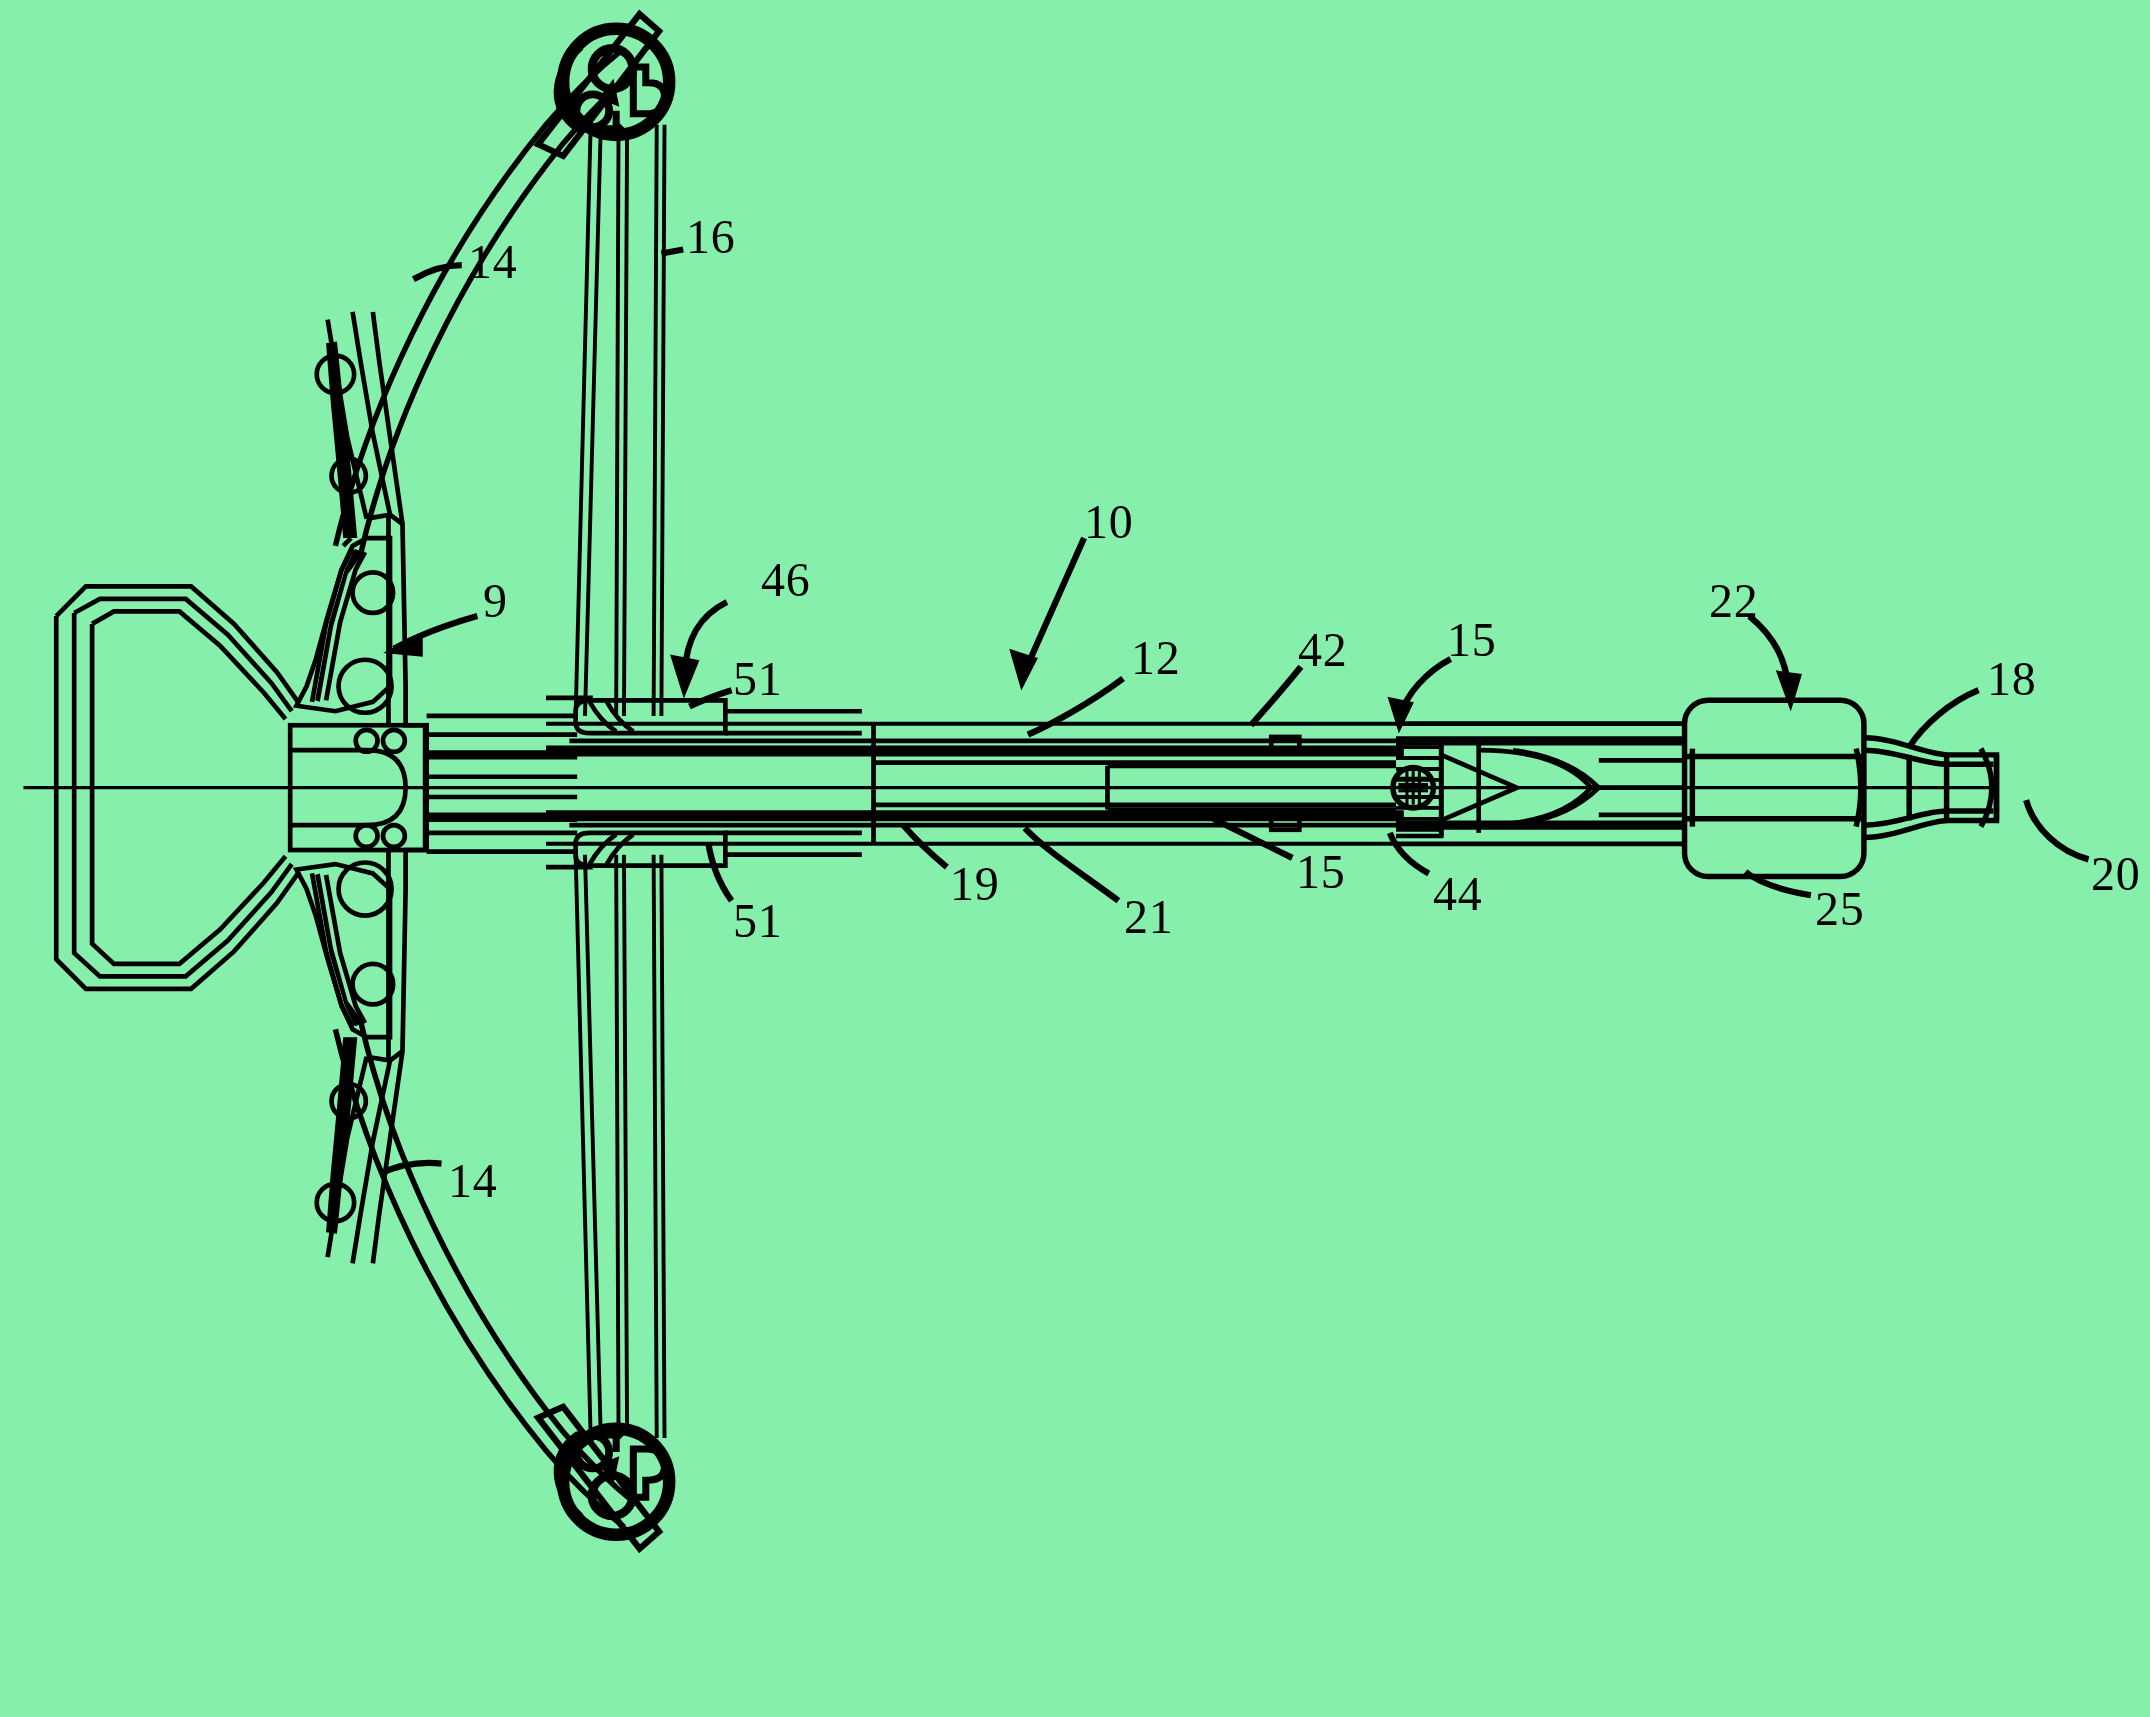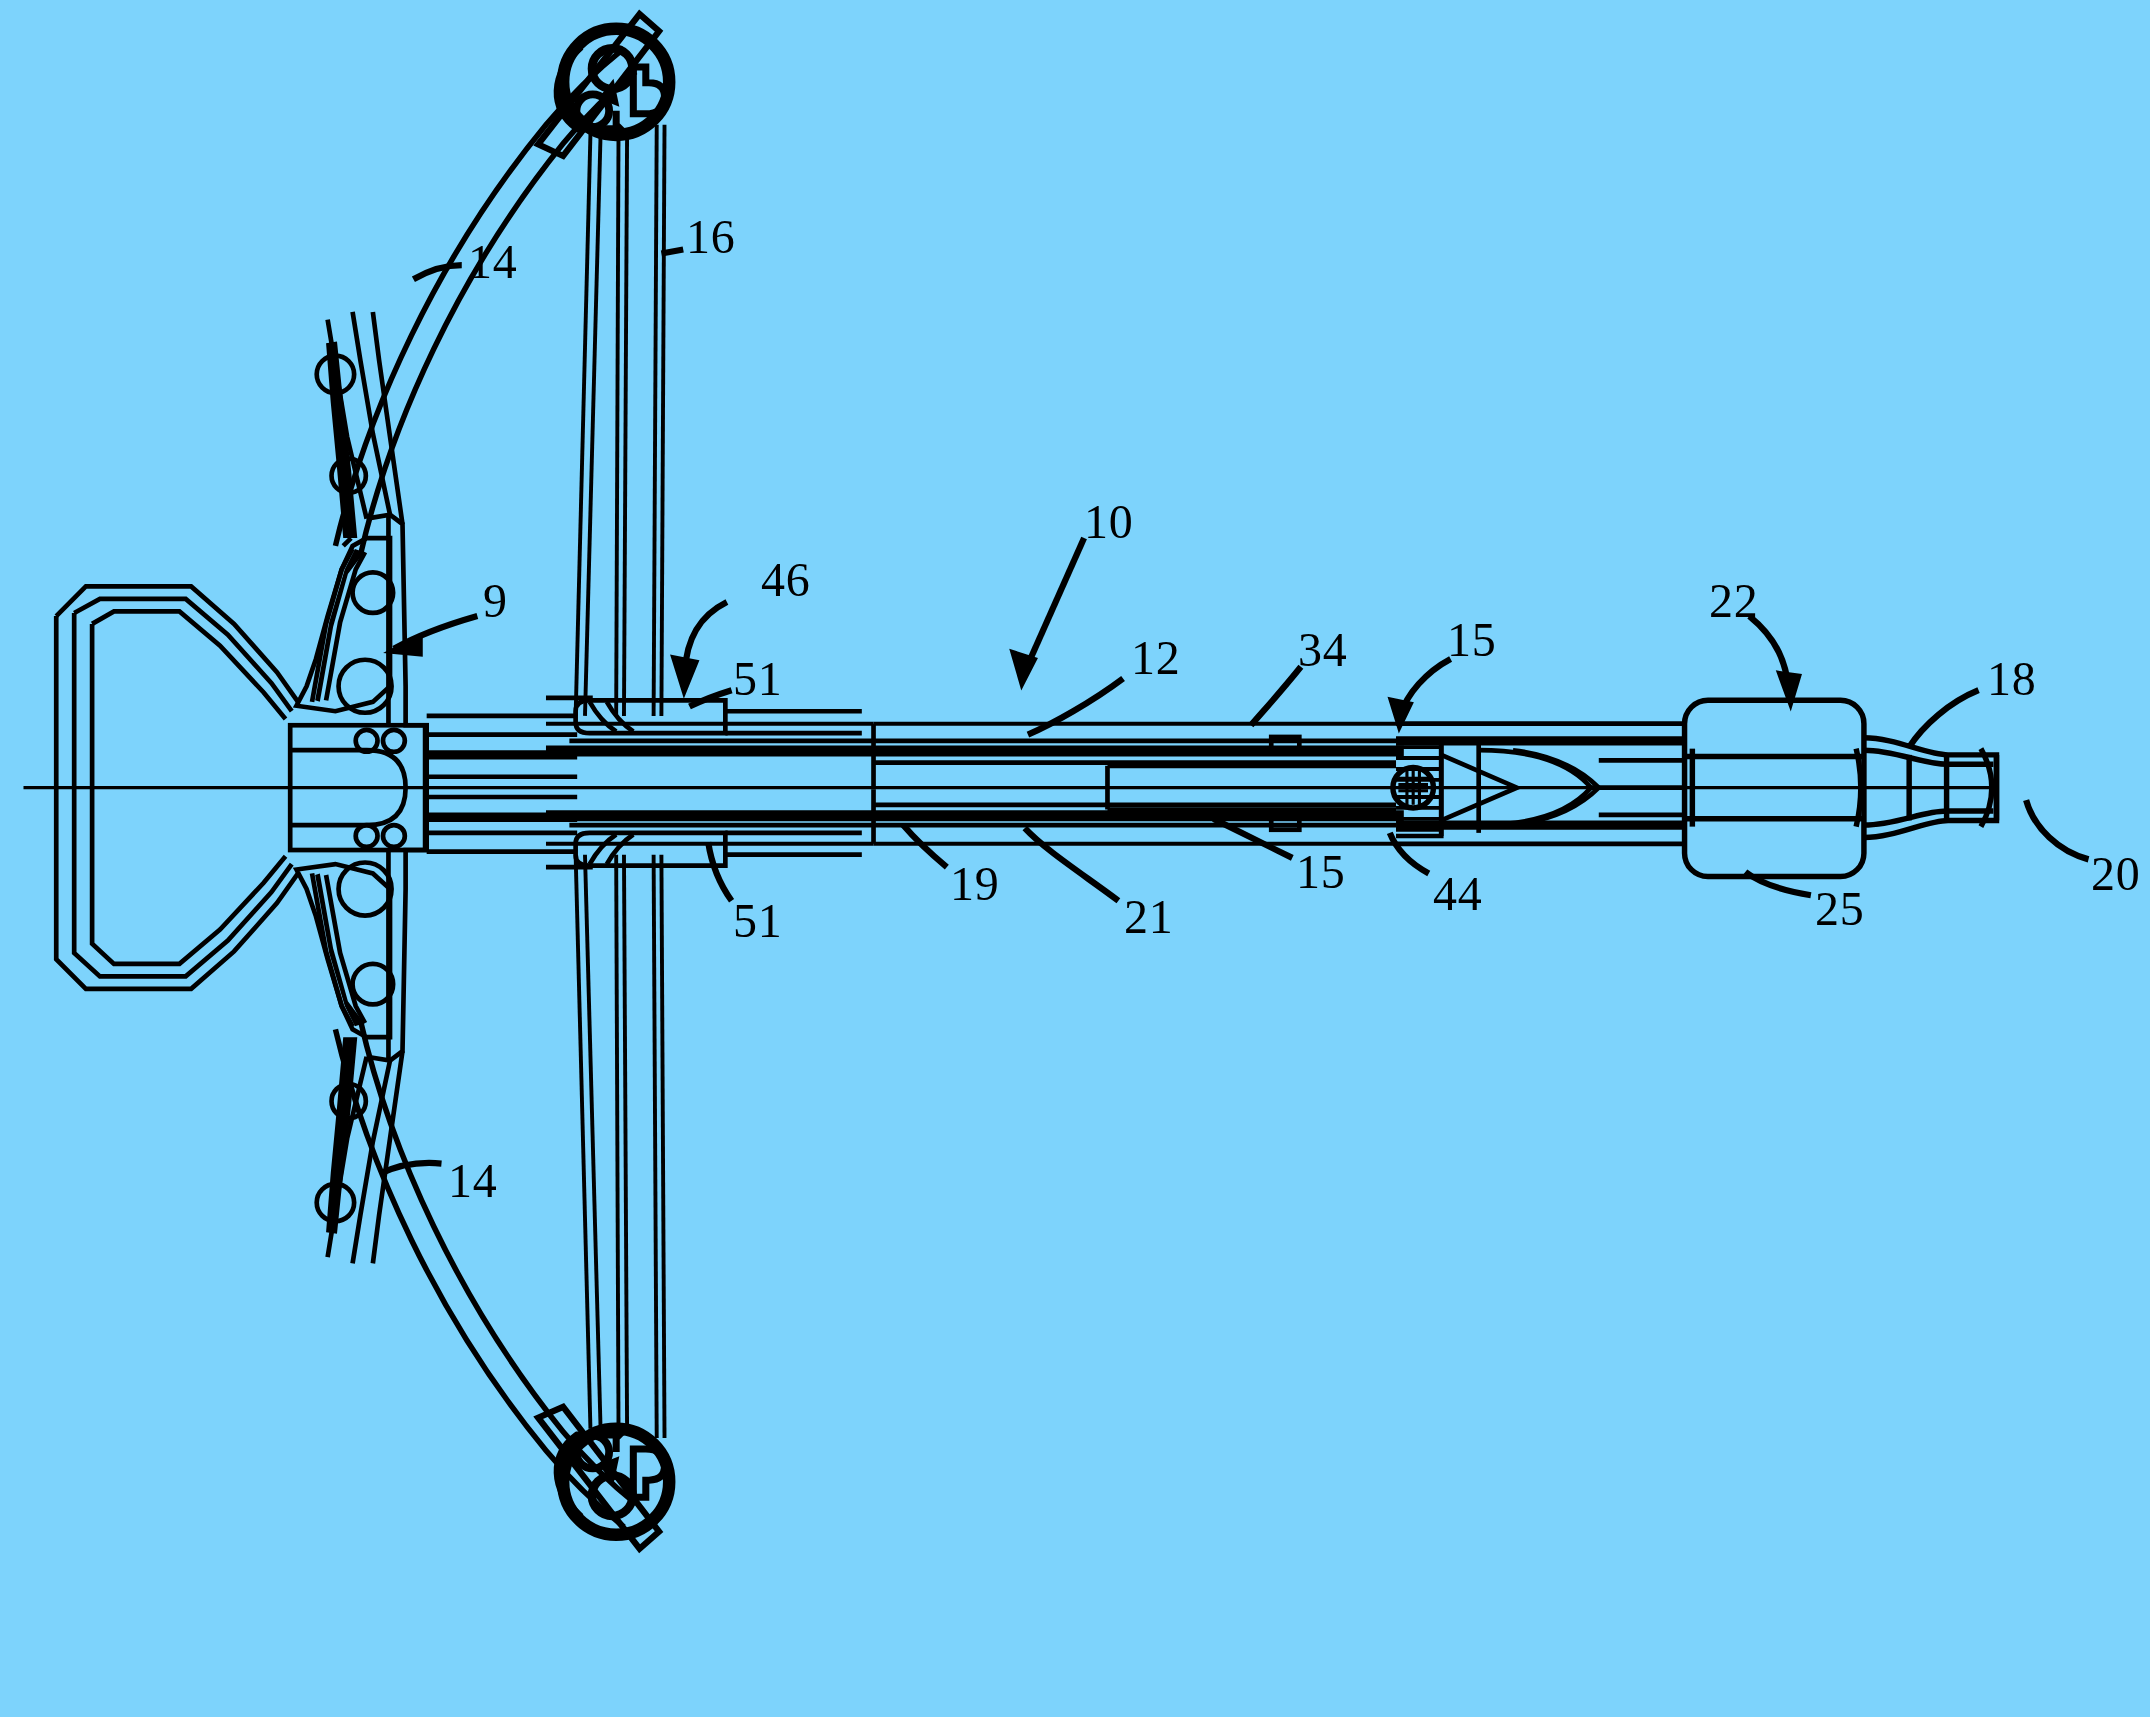--- a/index.html
+++ b/index.html
@@ -7,21 +7,21 @@
     padding: 0;
     background: #ffffff;
   }
   body {
     font-family: "Liberation Serif", serif;
   }
   #page {
     position: relative;
     width: 2151px;
     height: 1718px;
-    background: #7dd3fc;
+    background: #86efac;
     overflow: hidden;
   }
   #fig {
     position: absolute;
     left: 0;
     top: 0;
     width: 2151px;
     height: 1718px;
   }
   .ref-label {
@@ -356,21 +356,21 @@
 
   </svg>
 
   <div class="ref-label" style="left:468px; top:234px;">14</div>
   <div class="ref-label" style="left:686px; top:209px;">16</div>
   <div class="ref-label" style="left:1084px; top:494px;font-family:Liberation Serif, serif;">10</div>
   <div class="ref-label" style="left:483px; top:573px;">9</div>
   <div class="ref-label" style="left:725px; top:552px;margin-left:36px;">46</div>
   <div class="ref-label" style="left:733px; top:651px;">51</div>
   <div class="ref-label" style="left:1131px; top:630px;">12</div>
-  <div class="ref-label" style="left:1298px; top:622px;">34</div>
+  <div class="ref-label" style="left:1298px; top:622px;">42</div>
   <div class="ref-label" style="left:1447px; top:612px;">15</div>
   <div class="ref-label" style="left:1709px; top:573px;">22</div>
   <div class="ref-label" style="left:1987px; top:651px;">18</div>
   <div class="ref-label" style="left:733px; top:893px;">51</div>
   <div class="ref-label" style="left:950px; top:856px;">19</div>
   <div class="ref-label" style="left:1124px; top:889px;">21</div>
   <div class="ref-label" style="left:1296px; top:844px;">15</div>
   <div class="ref-label" style="left:1433px; top:866px;">44</div>
   <div class="ref-label" style="left:1815px; top:881px;">25</div>
   <div class="ref-label" style="left:2091px; top:846px;">20</div>

